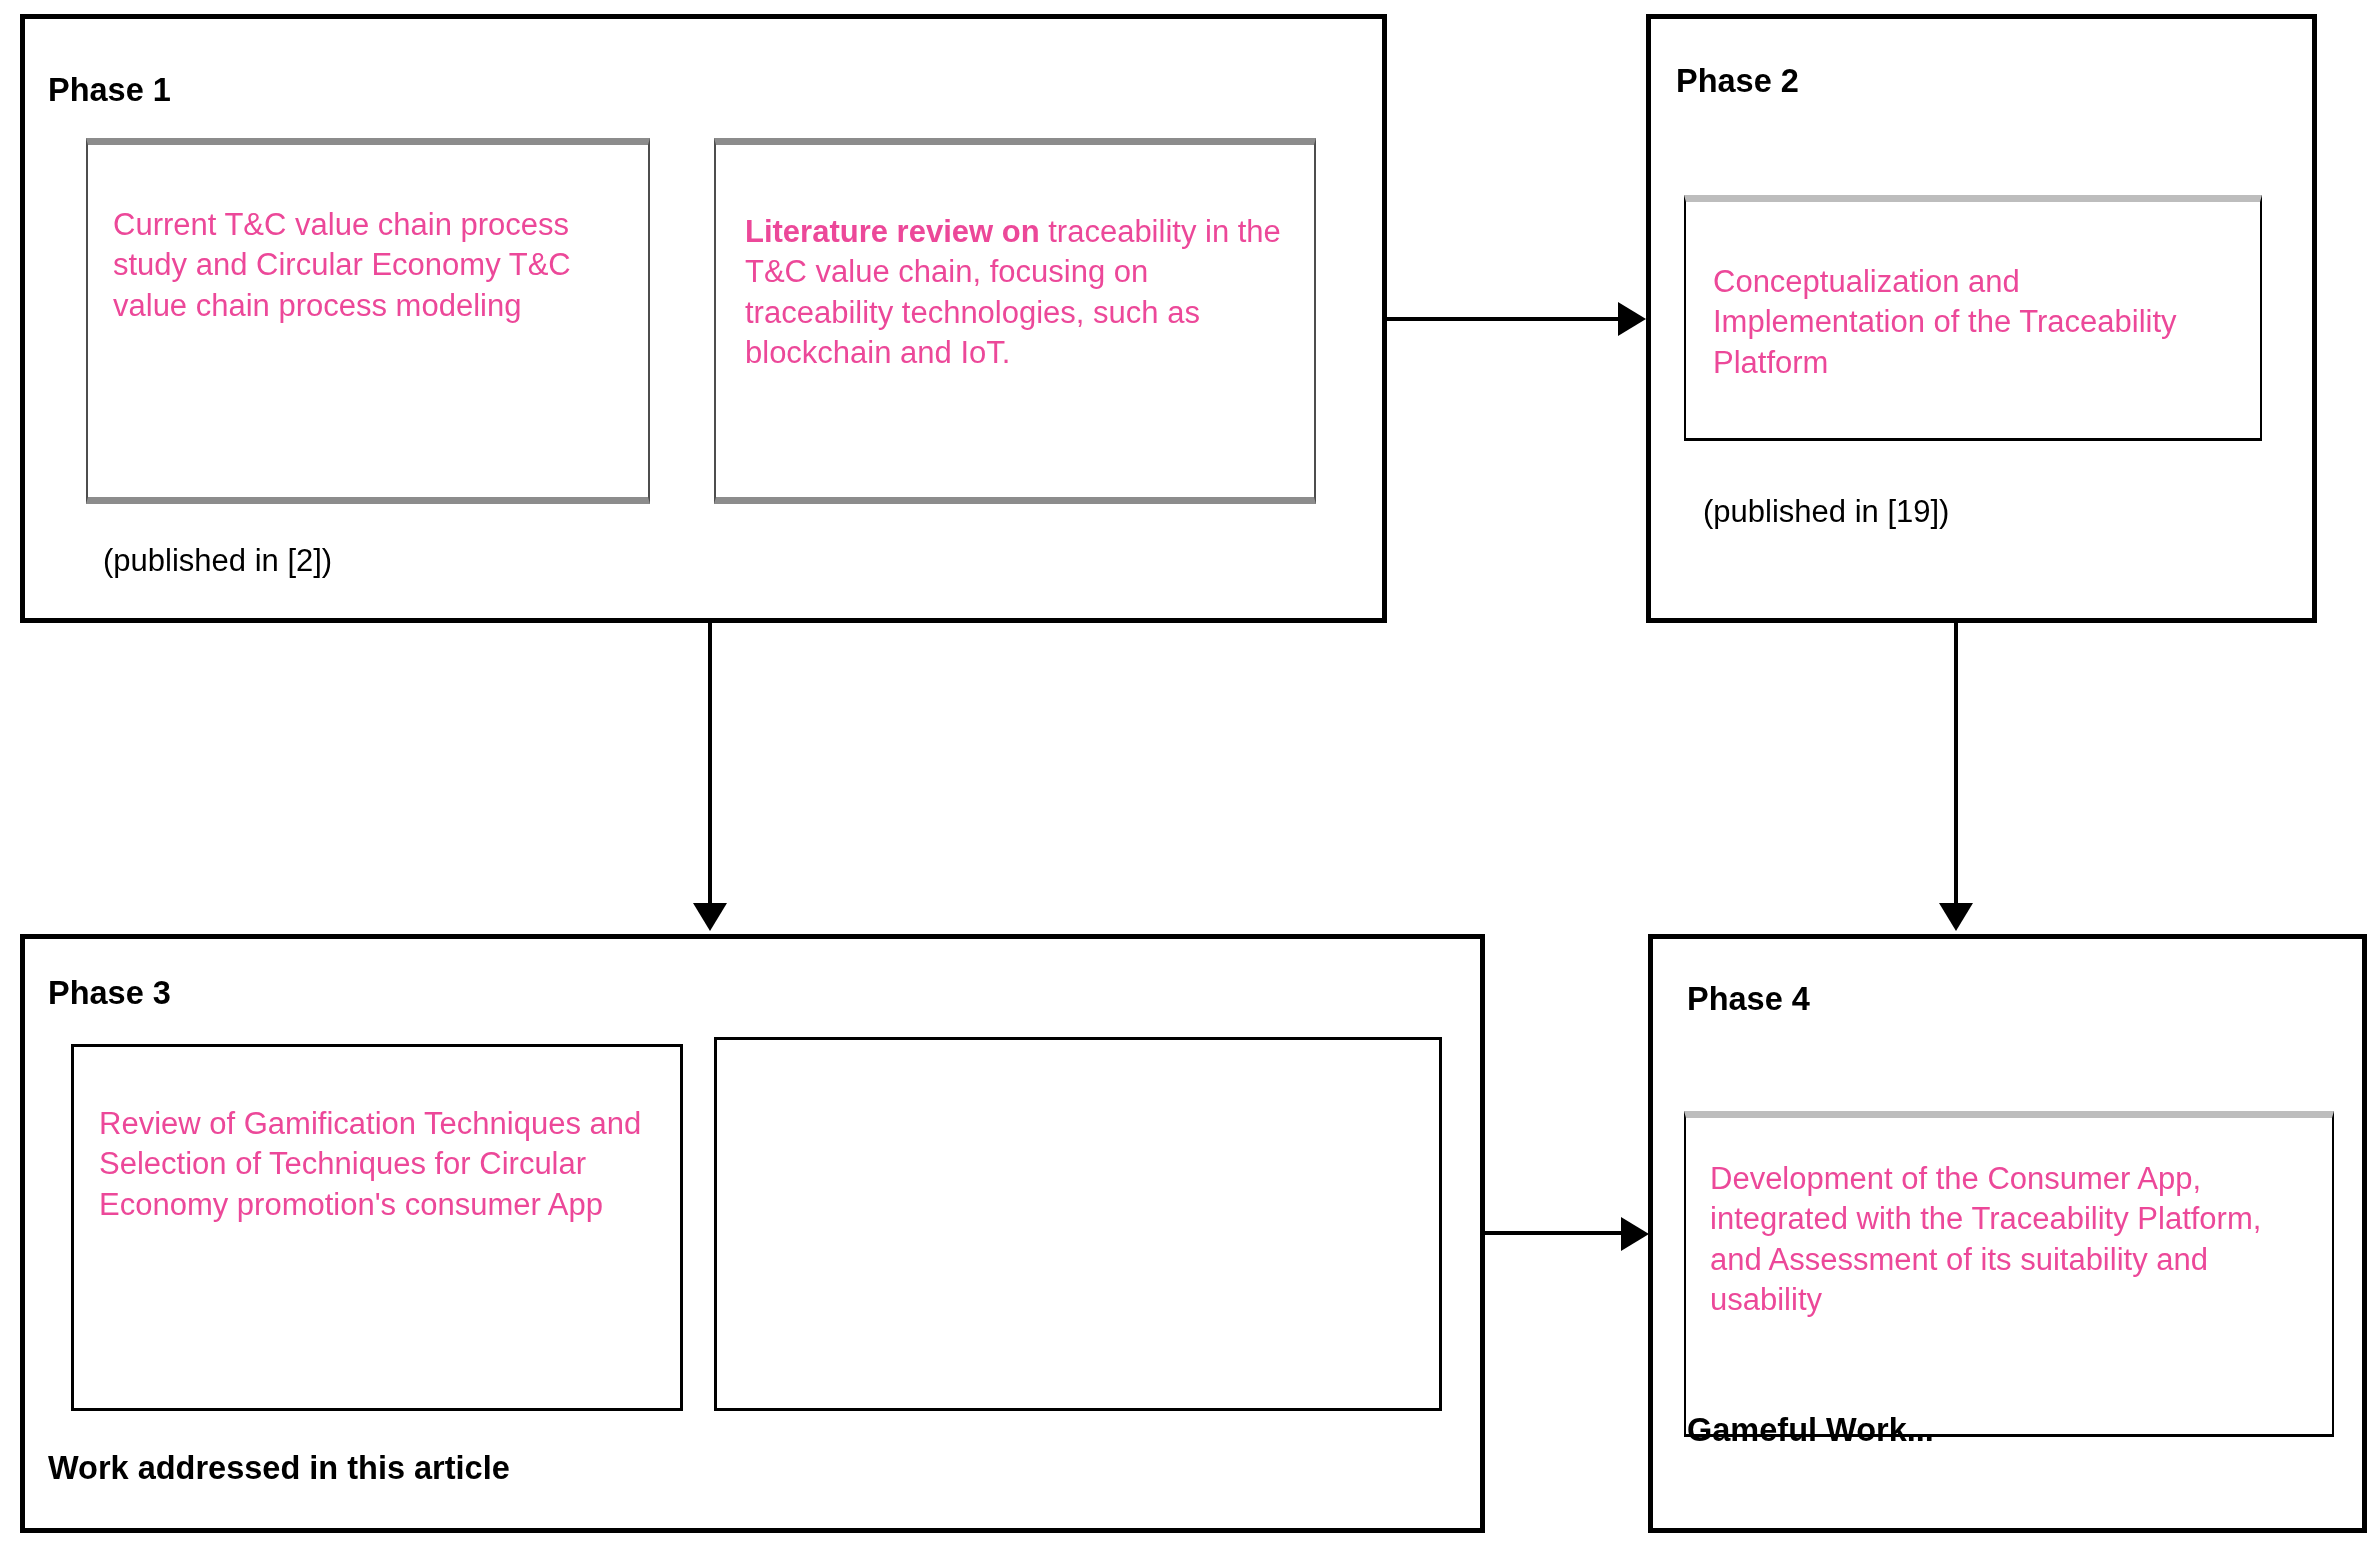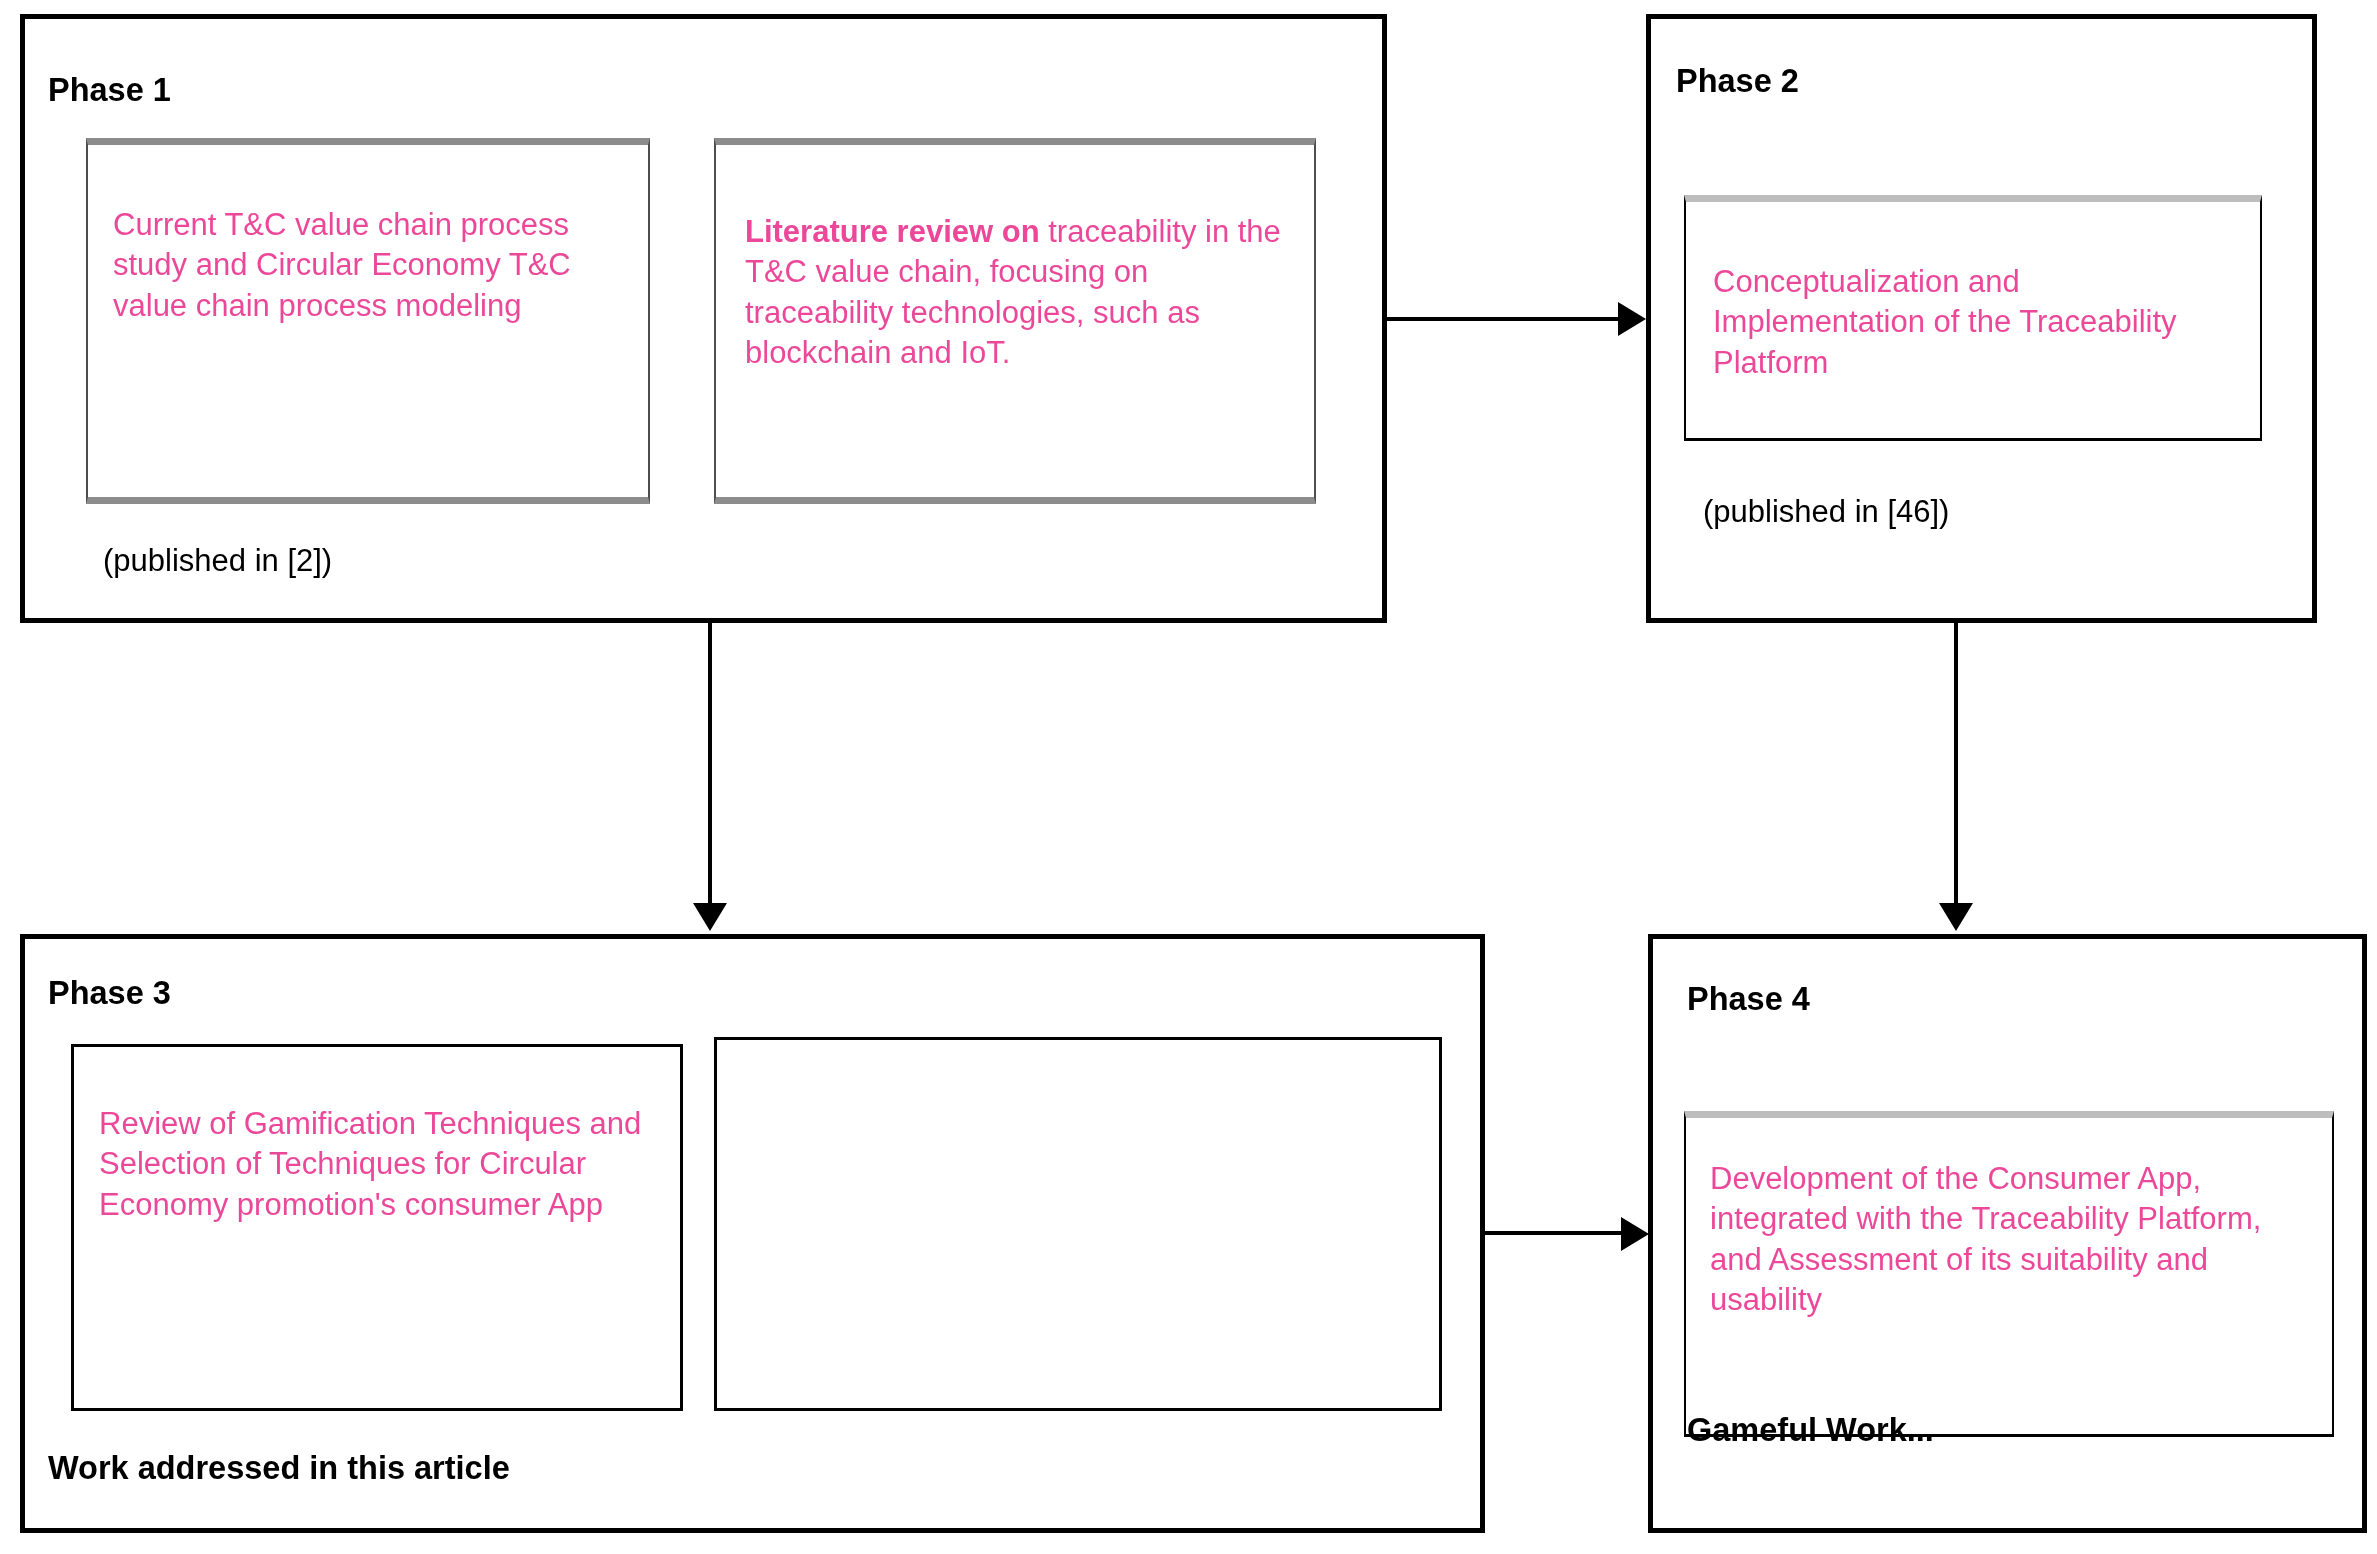--- a/index.html
+++ b/index.html
@@ -129,21 +129,21 @@
   <div class="phase-footnote" style="left:103px; top:544px;">(published in [2])</div>
 
   <div class="phase-box" style="left:1646px; top:14px; width:671px; height:609px;">
   </div>
   <div class="phase-title" style="left:1676px; top:64px;">Phase 2</div>
 
   <div class="task-box capped-top" style="left:1684px; top:195px; width:578px; height:246px;">
   </div>
   <div class="task-text" style="left:1713px; top:242px; width:523px;">Conceptualization and Implementation of the Traceability Platform</div>
 
-  <div class="phase-footnote" style="left:1703px; top:495px;">(published in [46])</div>
+  <div class="phase-footnote" style="left:1703px; top:495px;">(published in [19])</div>
 
   <div class="phase-box" style="left:20px; top:934px; width:1465px; height:599px;">
   </div>
   <div class="phase-title" style="left:48px; top:976px;">Phase 3</div>
 
   <div class="task-box plain" style="left:71px; top:1044px; width:612px; height:367px;">
   </div>
   <div class="task-text" style="left:99px; top:1084px; width:565px;">Review of Gamification Techniques and Selection of Techniques for Circular Economy promotion's consumer App</div>
 
   <div class="task-box plain" style="left:714px; top:1037px; width:728px; height:374px;">

